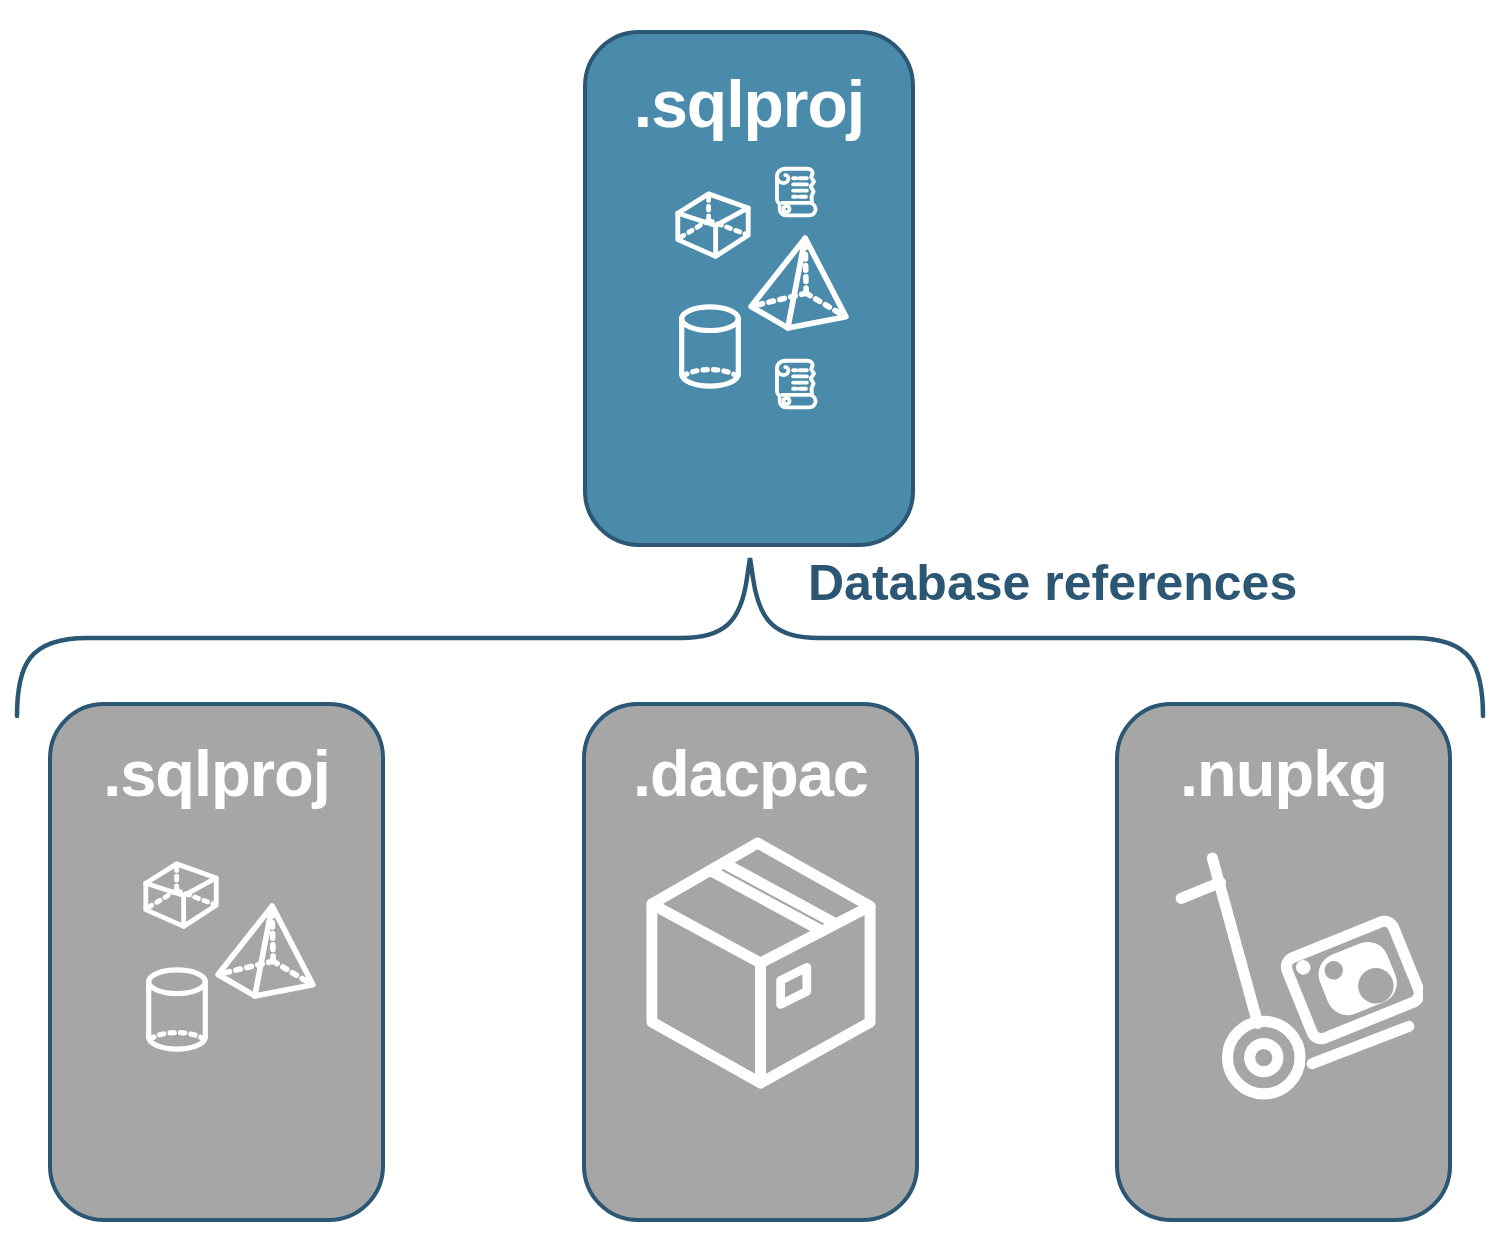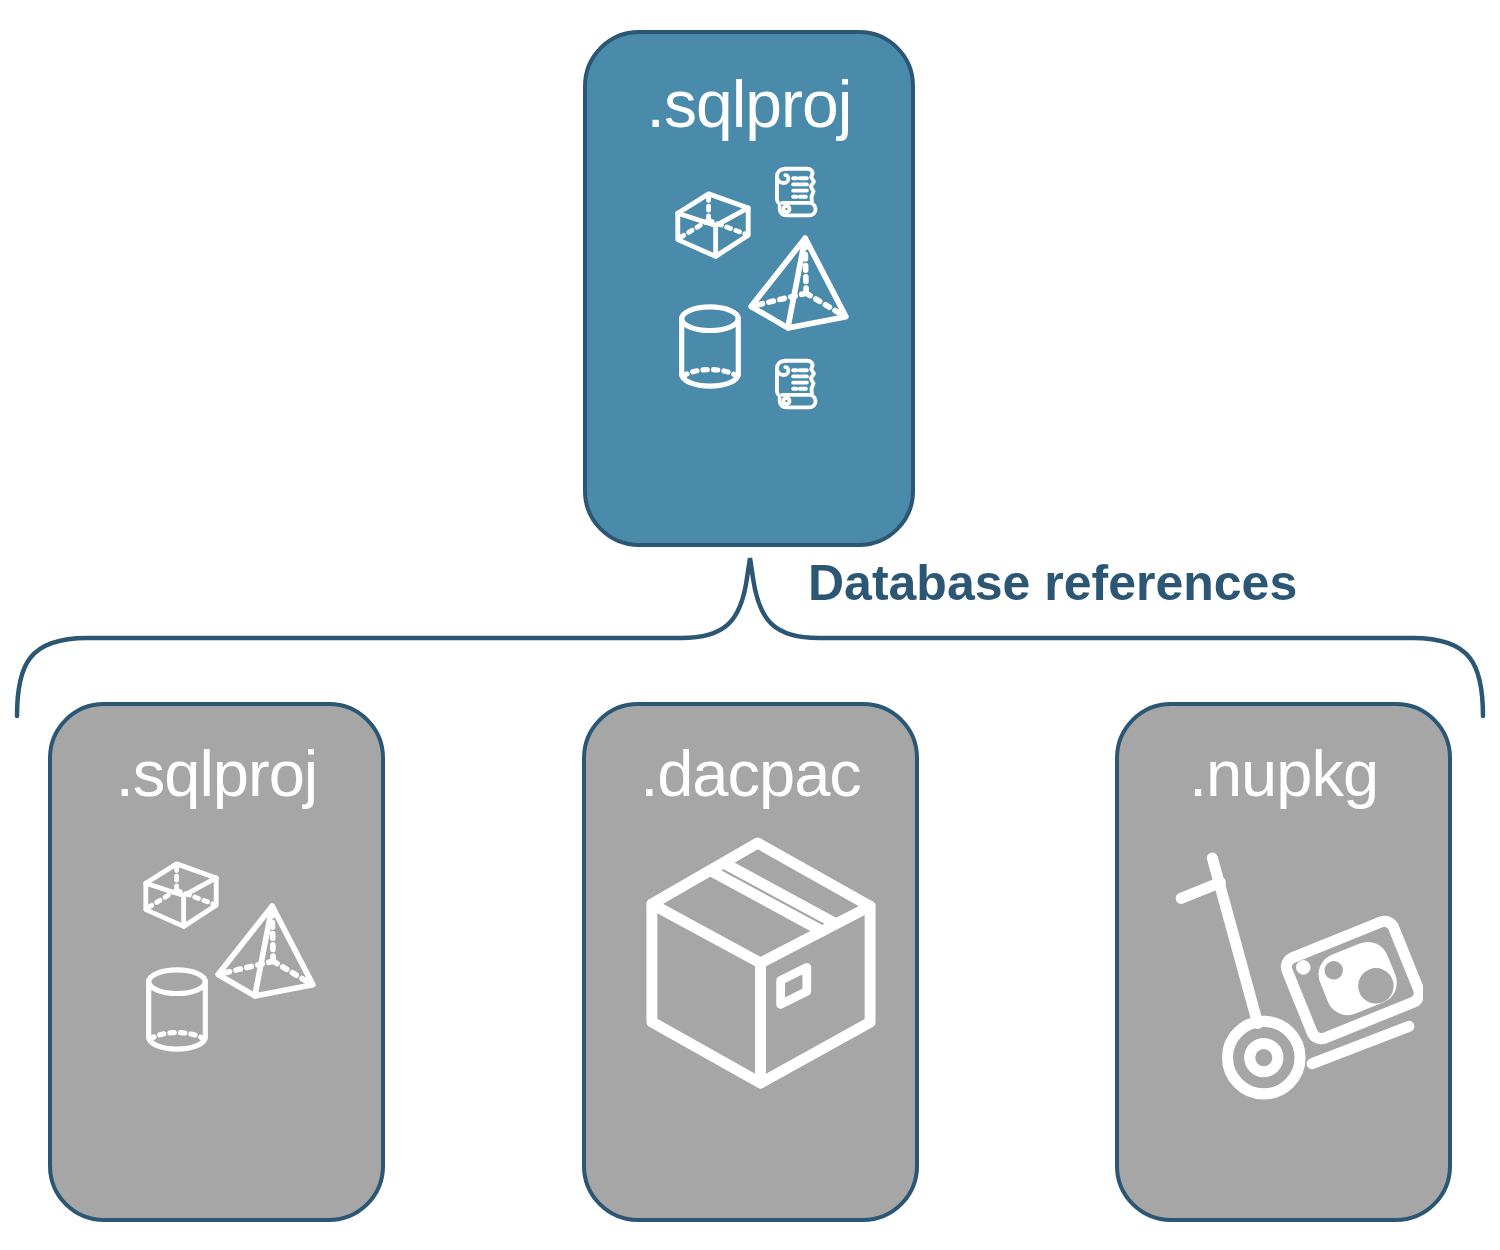--- a/index.html
+++ b/index.html
@@ -24,21 +24,21 @@
     top:702px;width:337px;height:520px;
     background:var(--gray-node,#A6A6A6);
   }
   #child-sqlproj{left:48px;}
   #child-dacpac{left:582px;}
   #child-nupkg{left:1115px;}
   .node-label{
     margin-top:30px;
     text-align:center;
     font-size:65px;
-    font-weight:400;
+    font-weight:700;
     letter-spacing:-1px;
     color:#ffffff;
   }
   .node-root .node-label{font-size:66px;margin-top:32px;}
   .icon{position:absolute;display:block;}
   .brace{
     position:absolute;left:0;top:0;width:1500px;height:1250px;
     pointer-events:none;
   }
   .connector-label{

